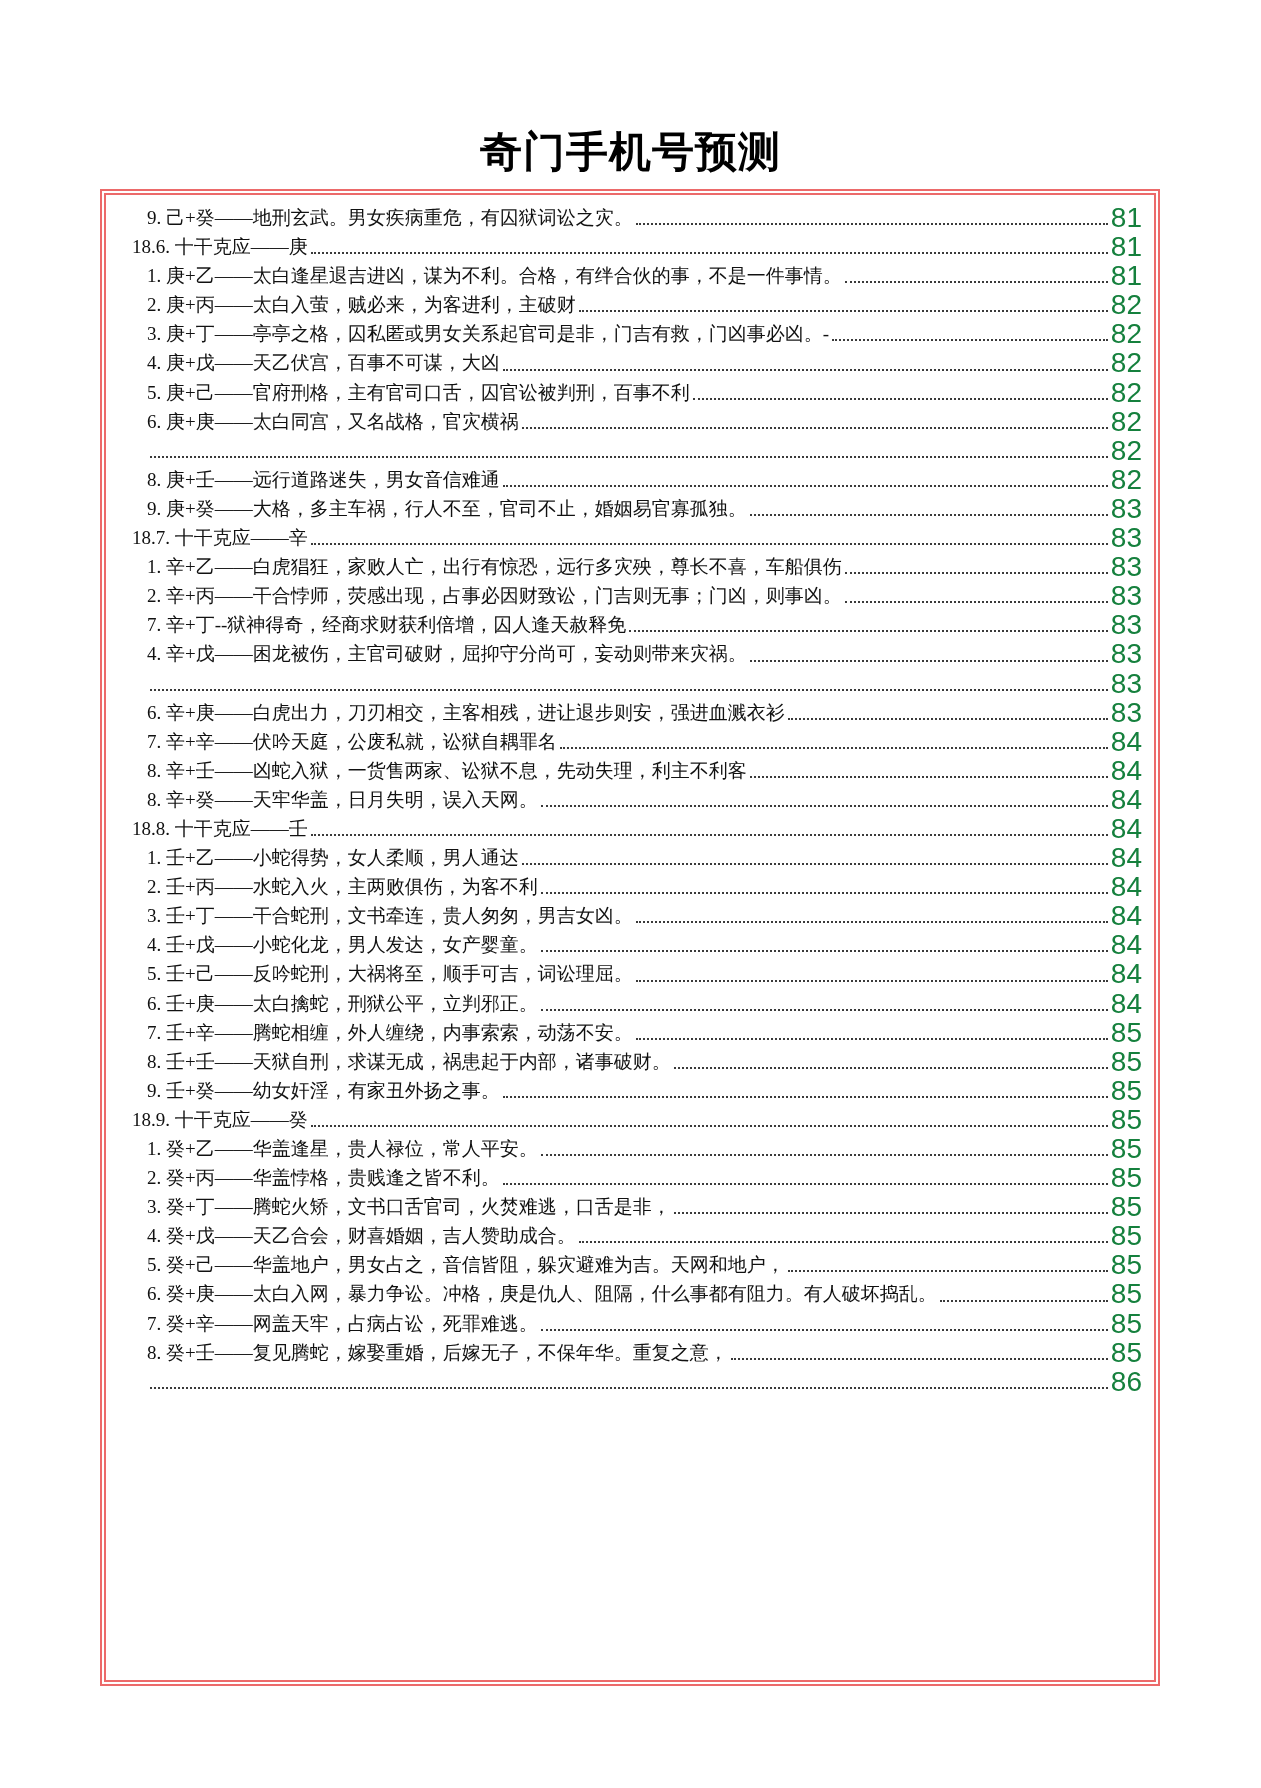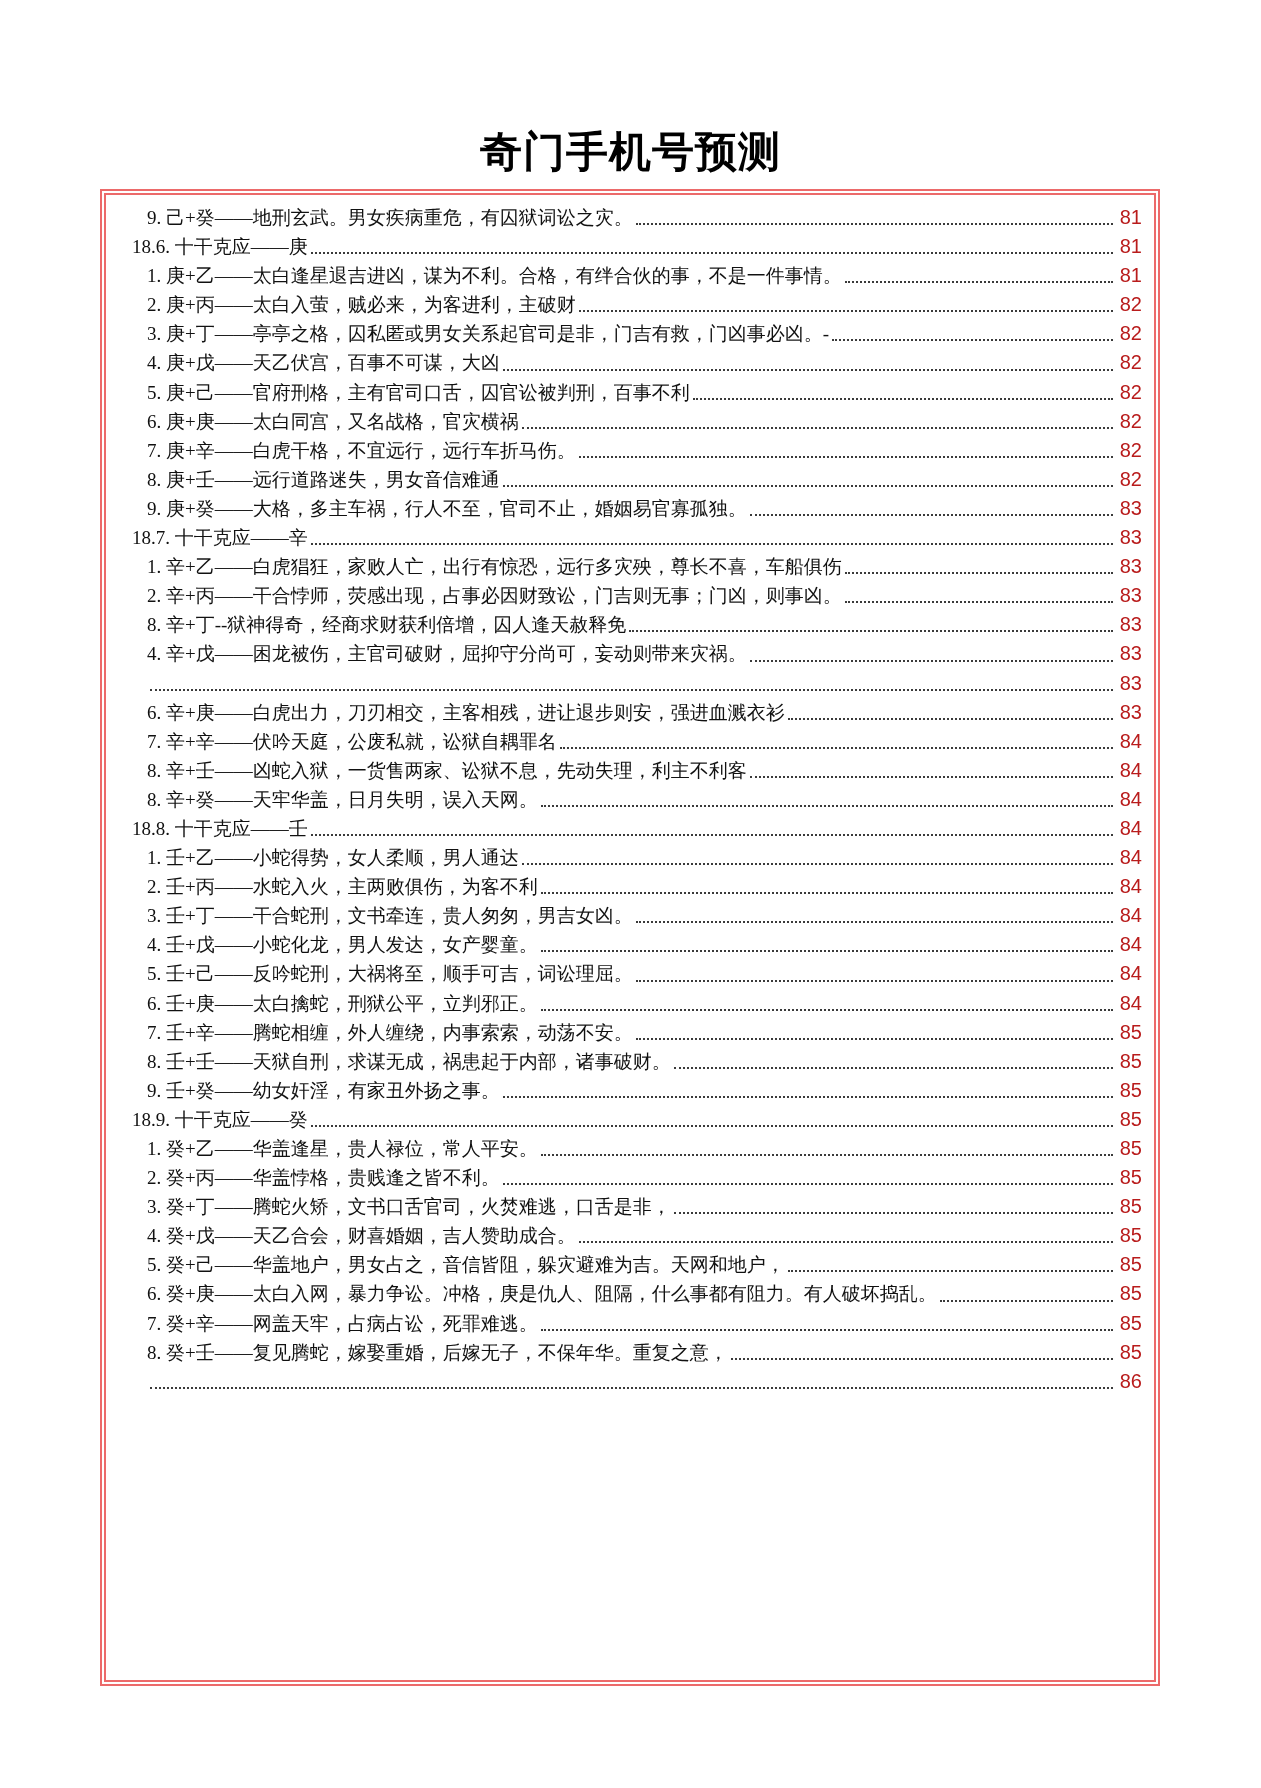--- a/index.html
+++ b/index.html
@@ -51,23 +51,23 @@
   .leader::after {
     content:"";
     position:absolute;
     left:3px; right:3px; bottom:7px;
     border-bottom:2px dotted #3a3a3a;
   }
   .page-num {
     flex:0 0 auto;
     min-width:26px;
     text-align:right;
-    font-size:20px;
+    font-size:28px;
     font-family:"Liberation Sans","DejaVu Sans",sans-serif;
-    color:#b91c1c;
+    color:#15803d;
   }
 </style>
 </head>
 <body>
 
 <div class="page">
   <h1 class="title">奇门手机号预测</h1>
   <div class="toc-box" style="border-color: rgb(236, 106, 106);">
     <div class="toc-rows" id="toc-rows">
         <div class="row lvl2">
@@ -104,21 +104,20 @@
           <span class="label">5. 庚+己——官府刑格，主有官司口舌，囚官讼被判刑，百事不利</span>
           <span class="leader"></span>
           <span class="page-num">82</span>
         </div>
         <div class="row lvl2">
           <span class="label">6. 庚+庚——太白同宫，又名战格，官灾横祸</span>
           <span class="leader"></span>
           <span class="page-num">82</span>
         </div>
         <div class="row lvl2">
-          <span class="label">7. 庚+辛——白虎干格，不宜远行，远行车折马伤。</span>
           <span class="leader"></span>
           <span class="page-num">82</span>
         </div>
         <div class="row lvl2">
           <span class="label">8. 庚+壬——远行道路迷失，男女音信难通</span>
           <span class="leader"></span>
           <span class="page-num">82</span>
         </div>
         <div class="row lvl2">
           <span class="label">9. 庚+癸——大格，多主车祸，行人不至，官司不止，婚姻易官寡孤独。</span>
@@ -134,21 +133,21 @@
           <span class="label">1. 辛+乙——白虎猖狂，家败人亡，出行有惊恐，远行多灾殃，尊长不喜，车船俱伤</span>
           <span class="leader"></span>
           <span class="page-num">83</span>
         </div>
         <div class="row lvl2">
           <span class="label">2. 辛+丙——干合悖师，荧感出现，占事必因财致讼，门吉则无事；门凶，则事凶。</span>
           <span class="leader"></span>
           <span class="page-num">83</span>
         </div>
         <div class="row lvl2">
-          <span class="label">8. 辛+丁--狱神得奇，经商求财获利倍增，囚人逢天赦释免</span>
+          <span class="label">7. 辛+丁--狱神得奇，经商求财获利倍增，囚人逢天赦释免</span>
           <span class="leader"></span>
           <span class="page-num">83</span>
         </div>
         <div class="row lvl2">
           <span class="label">4. 辛+戊——困龙被伤，主官司破财，屈抑守分尚可，妄动则带来灾祸。</span>
           <span class="leader"></span>
           <span class="page-num">83</span>
         </div>
         <div class="row lvl2">
           <span class="leader"></span>

